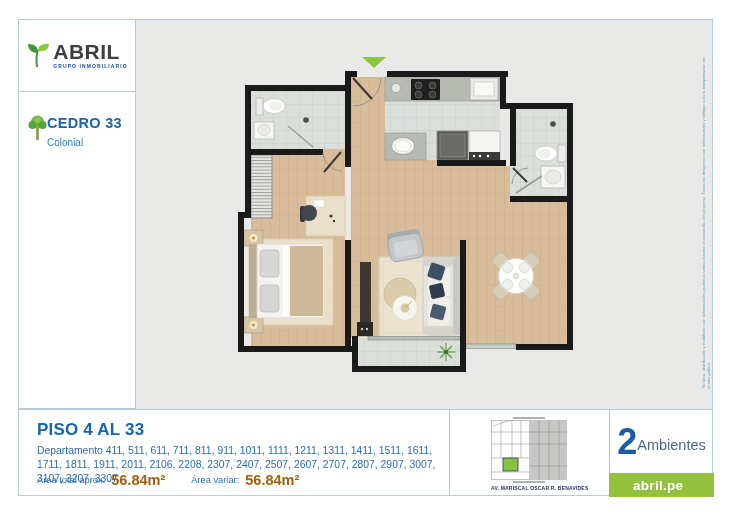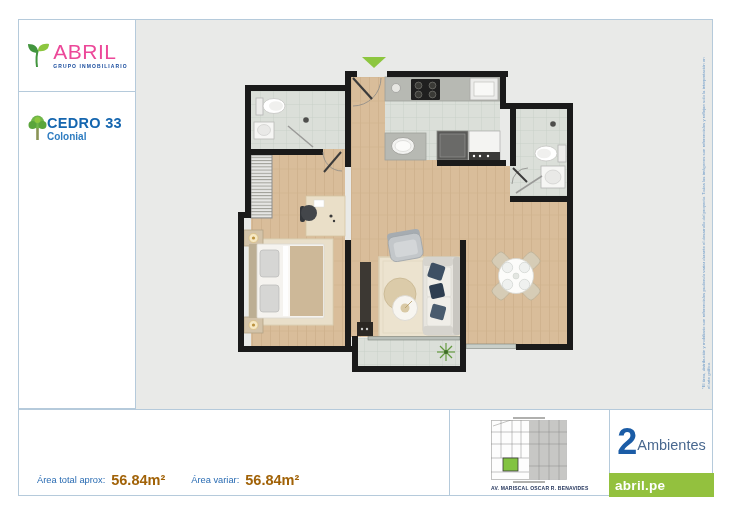--- a/index.html
+++ b/index.html
@@ -10,27 +10,27 @@
   .frame { position:absolute; left:18px; top:19px; width:695px; height:477px;
            border:1px solid #b5cadb; background:#e9eae8; }
 
   
   .left-col { position:absolute; left:18px; top:19px; width:118px; height:390px;
               background:#ffffff; border:1px solid #b5cadb; border-top:1px solid #b5cadb; }
   .logo-box { position:absolute; left:0; top:0; width:100%; height:72px;
               border-bottom:1px solid #b5cadb; display:flex; align-items:center; justify-content:center; }
   .abril-lockup { display:flex; align-items:center; gap:3px; }
   .abril-text { display:flex; flex-direction:column; }
-  .abril-name { font-size:21px; font-weight:normal; color:#ec4899; letter-spacing:.5px; line-height:20px; }
+  .abril-name { font-size:21px; font-weight:bold; color:#404040; letter-spacing:.5px; line-height:20px; }
   .abril-tagline { font-size:5px; font-weight:bold; color:#15499c; letter-spacing:1.1px; margin-top:1px; }
   .cedro-box { position:absolute; left:0; top:72px; width:100%; padding:22px 0 0 9px; }
   .cedro-lockup { display:flex; align-items:flex-start; }
   .cedro-text { display:flex; flex-direction:column; margin-top:2px; }
   .cedro-name { font-size:14.5px; font-weight:bold; color:#1566af; letter-spacing:.3px; line-height:14px; }
-  .cedro-sub { font-size:10px; color:#2f7dc1; margin-top:1px;font-weight:bold; }
+  .cedro-sub { font-size:10px; color:#2f7dc1; margin-top:7px; }
 
   
   .plan-svg { position:absolute; left:0; top:0; width:730px; height:516px; pointer-events:none; }
 
   
   .disclaimer { position:absolute; left:701px; top:389px; width:332px;
                 transform:rotate(-90deg); transform-origin:0 0;
                 font-size:4.3px; line-height:5.4px; color:#6f9cc9; }
 
   
@@ -52,21 +52,21 @@
   .map-bar { width:32px; height:2px; background:#b0b0ae; margin:1px auto; }
   .map-caption { margin-top:2px; font-size:5px; font-weight:bold; color:#24355c; letter-spacing:.2px; white-space:nowrap; }
 
   .right-col { position:absolute; left:590px; top:0; width:105px; height:100%; }
   .rooms { position:absolute; left:0; top:0; width:100%; height:63px;
            display:flex; align-items:center; justify-content:center; }
   .rooms-value { font-size:36px; font-weight:bold; color:#1b5ca6; line-height:36px; }
   .rooms-label { font-size:14.5px; color:#49688f; margin-top:6px; }
   .website-box { position:absolute; left:0; top:63px; width:100%; height:24px; background:#93c13e;
                  display:flex; align-items:center; }
-  .website { font-size:13.5px; font-weight:bold; color:#ffffff; padding-left:6px; letter-spacing:.3px; }
+  .website { font-size:13.5px; font-weight:bold; color:#ffffff; padding-left:24px; letter-spacing:.3px; }
 </style>
 </head>
 <body>
 
 <div class="page">
 
   <div class="frame"></div>
 
   <svg class="plan-svg" viewBox="0 0 730 516">
     <defs>
@@ -300,20 +300,24 @@
           <span class="cedro-sub">Colonial</span>
         </div>
       </div>
     </div>
   </div>
 
   <div class="bottom">
     <div class="divider div1"></div>
     <div class="divider div2"></div>
 
+    <div class="info">
+      <div class="floor-title">PISO 4 AL 33</div>
+      <div class="departments">Departamento 411, 511, 611, 711, 811, 911, 1011, 1111, 1211, 1311, 1411, 1511, 1611, 1711, 1811, 1911, 2011, 2106, 2208, 2307, 2407, 2507, 2607, 2707, 2807, 2907, 3007, 3107, 3207, 3307</div>
+    </div>
     <div class="areas">
       <span class="area-label">Área total aprox:</span>
       <span class="area-value">56.84m²</span>
       <span class="area-gap"></span>
       <span class="area-label">Área variar:</span>
       <span class="area-value">56.84m²</span>
     </div>
 
     <div class="map-section">
       <div class="map-wrap">

